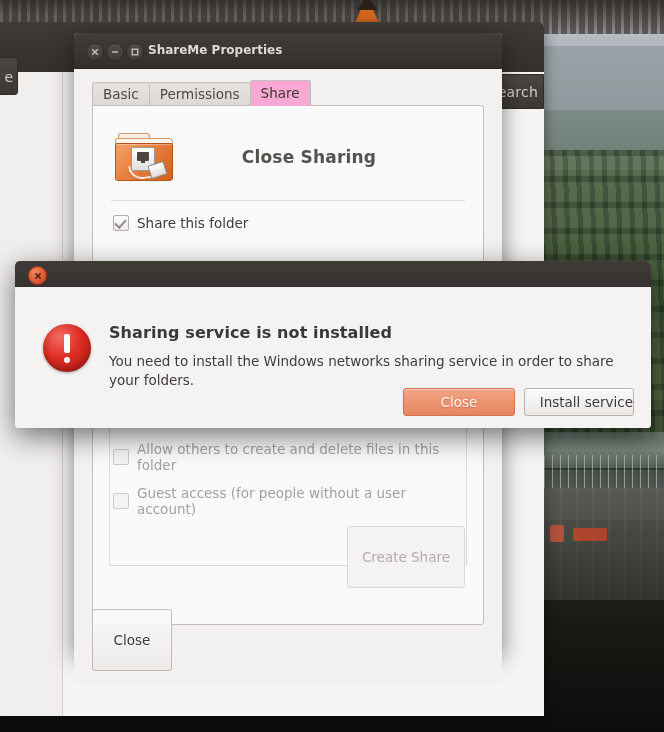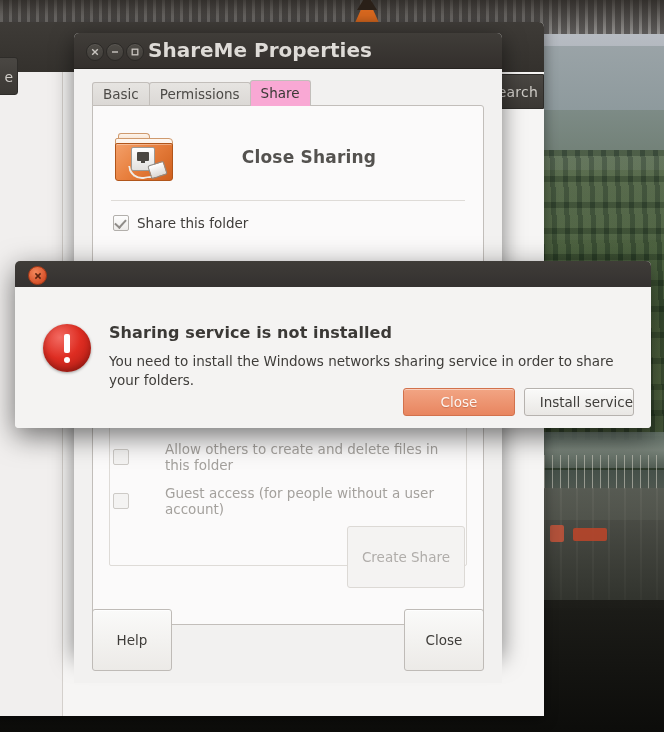--- a/index.html
+++ b/index.html
@@ -207,21 +207,21 @@
   }
   .win-btn svg { display:block; margin: 3px auto 0; }
   .win-btn.close { left: 12px; }
   .win-btn.min   { left: 32px; }
   .win-btn.max   { left: 52px; }
   .prop-title {
     position: absolute;
     left: 74px; top: 0;
     height: 35px; line-height: 35px;
     color: #dedbd7;
-    font-size: 20px;
+    font-size: 12px;
     font-weight: bold;
   }
 
   .prop-body {
     position: relative;
     height: 614px;
     background: #f2f1f0;
     padding: 0;
     box-sizing: border-box;
   }
@@ -352,21 +352,21 @@
   }
 
   
   .chk-row {
     display: flex;
     align-items: center;
     margin: 8px 0 12px 4px;
     font-size: 13.5px;
     color: #3f3d3a;
   }
-  .chk-row.disabled { color: #a4a19d; gap: 28px; }
+  .chk-row.disabled { color: #a4a19d; }
   .cbox {
     width: 14px; height: 14px;
     border: 1px solid #b2afab;
     border-radius: 2px;
     background: linear-gradient(to bottom, #fdfdfd, #eeecea);
     margin-right: 8px;
     flex: 0 0 auto;
     position: relative;
     cursor: pointer;
   }
@@ -639,21 +639,20 @@
         </div>
 
         <div class="inner-box"></div>
 
         <div class="create-row">
           <button class="btn disabled">Create Share</button>
         </div>
       </div>
 
       <div class="prop-footer">
-        <button class="btn">Help</button>
         <button class="btn">Close</button>
       </div>
     </div>
   </div>
 
   <div class="alert">
     <div class="alert-titlebar">
       <div class="alert-close">
         <svg width="10" height="10" viewBox="0 0 10 10">
             <path d="M2.4 2.4 L7.6 7.6 M7.6 2.4 L2.4 7.6" stroke="#5c2410" stroke-width="1.5" fill="none"></path>

